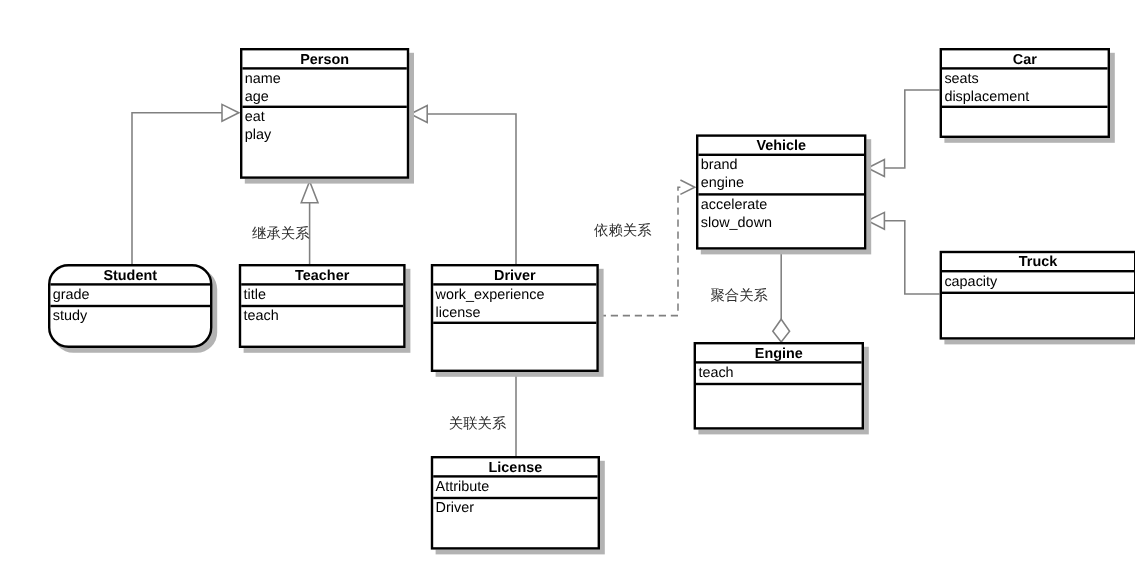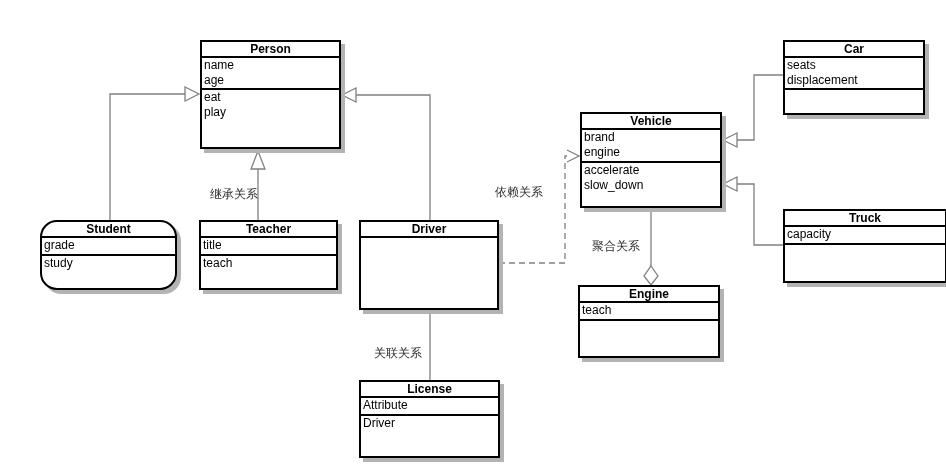--- a/index.html
+++ b/index.html
@@ -127,20 +127,24 @@
     <div class="sec attrs" style="height:18px;">
       <div class="row">title</div>
     </div>
     <div class="sec methods">
       <div class="row">teach</div>
     </div>
   </div>
 
   <div class="class-box" style="left:359px;top:220px;width:140px;height:90px;">
     <div class="sec title">Driver</div>
+    <div class="sec attrs" style="height:32px;">
+      <div class="row">work_experience</div>
+      <div class="row">license</div>
+    </div>
   </div>
 
   <div class="class-box" style="left:580px;top:112px;width:142px;height:96px;">
     <div class="sec title">Vehicle</div>
     <div class="sec attrs" style="height:33px;">
       <div class="row">brand</div>
       <div class="row">engine</div>
     </div>
     <div class="sec methods">
       <div class="row">accelerate</div>

